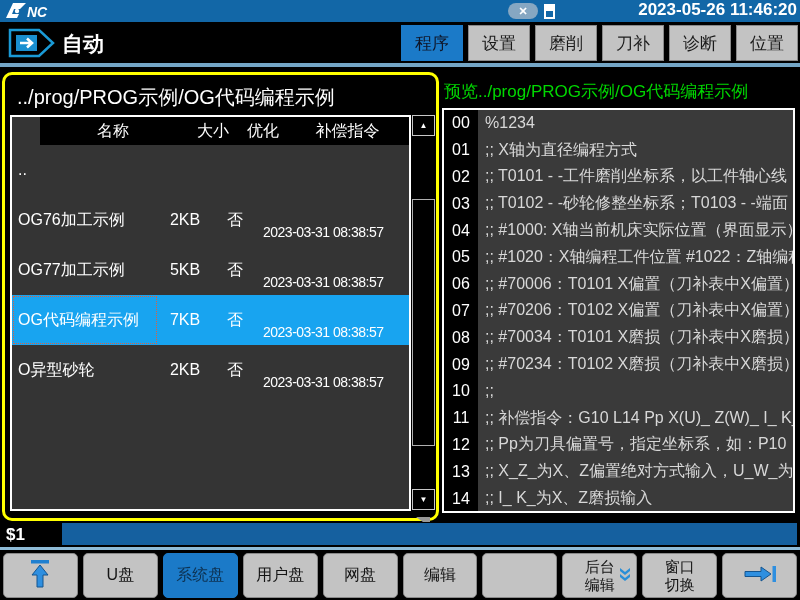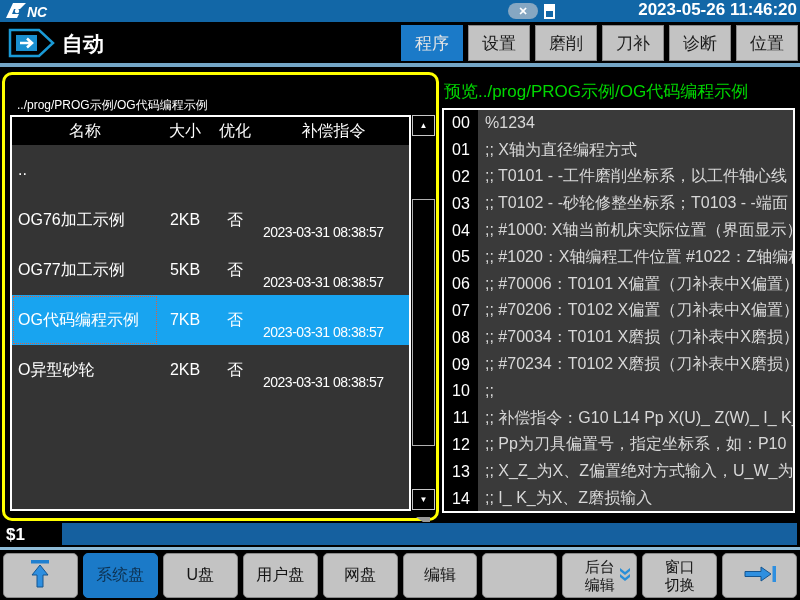--- a/index.html
+++ b/index.html
@@ -37,49 +37,49 @@
   
   .header { position: absolute; left: 0; top: 22px; width: 800px; height: 41px; background: #000; }
   .mode-badge { position: absolute; left: 8px; top: 6px; }
   .mode-label { position: absolute; left: 62px; top: 8px; font-size: 21px; font-weight: bold; color: #fff; }
   .tabs { position: absolute; right: 2px; top: 3px; display: flex; gap: 5px; }
   .tab {
     width: 62px; height: 36px; background: #c3c3c3; color: #1a1a1a;
     border: 1px solid #8a8a8a; font-size: 17px;
     display: flex; align-items: center; justify-content: center;
   }
-  .tab.active { background: var(--accent, #1b7ac8); color: #e5e5e5; border-color: #1b7ac8; }
+  .tab.active { background: var(--accent, #1b7ac8); color: #0f172a; border-color: #1b7ac8; }
 
   .sep-top { position: absolute; left: 0; top: 63px; width: 800px; height: 4px; background: #74a6c6; }
 
   
   .main { position: absolute; left: 0; top: 67px; width: 800px; height: 455px; background: #000; }
 
   
   .file-panel {
     position: absolute; left: 2px; top: 5px; width: 437px; height: 449px;
     border: 3px solid var(--panel-border, #ffff00); border-radius: 10px;
     background: #000;
   }
   .corner-fold {
     position: absolute; right: 6px; bottom: -9px; width: 0; height: 0;
     border-top: 10px solid #999; border-left: 14px solid transparent;
   }
   .path {
-    position: absolute; left: 12px; top: 22px; right: 8px;
-    font-size: 12px; color: #fff; white-space: nowrap; overflow: hidden;
+    position: absolute; left: 12px; top: 9px; right: 8px;
+    font-size: 20px; color: #fff; white-space: nowrap; overflow: hidden;
   }
   .ftable {
     position: absolute; left: 5px; top: 40px; width: 401px; bottom: 7px;
     border: 2px solid #fff; background: #343434; overflow: hidden;
   }
   .thead {
     height: 28px; background: #000; color: #fff;
     display: grid; grid-template-columns: 146px 54px 46px 1fr;
-    align-items: center; font-size: 16px;
+    align-items: center; font-size: 16px; margin-left: 28px;
   }
   .thead div { text-align: center; }
   .frow {
     height: 50px; display: grid; grid-template-columns: 146px 54px 46px 1fr;
     align-items: center; color: #fff; font-size: 16px;
   }
   .frow.selected { background: var(--selection, #18a4f0); }
   .c-name { padding-left: 6px; height: 100%; display: flex; align-items: center; white-space: nowrap; overflow: hidden; }
   .frow.selected .c-name { outline: 1px dotted #e0603a; outline-offset: -2px; }
   .c-size, .c-opt { text-align: center; }
@@ -295,25 +295,25 @@
   </div>
   <div class="sep-bottom"></div>
 
   <div class="softkeys" id="softkeys">
       <div class="softkey">
         <span><svg width="26" height="32" viewBox="0 0 26 32">
             <rect x="4" y="2" width="18" height="3.5" fill="#1e7fd0"></rect>
             <path d="M13 7 L21 17 L16 17 L16 29 L10 29 L10 17 L5 17 Z" fill="#2e8fe0" stroke="#14548e" stroke-width="1"></path>
           </svg></span>
       </div>
+      <div class="softkey single">
+        <div>U盘</div>
+      </div>
       <div class="softkey active single">
         <div>系统盘</div>
-      </div>
-      <div class="softkey single">
-        <div>U盘</div>
       </div>
       <div class="softkey single">
         <div>用户盘</div>
       </div>
       <div class="softkey single">
         <div>网盘</div>
       </div>
       <div class="softkey single">
         <div>编辑</div>
       </div>

